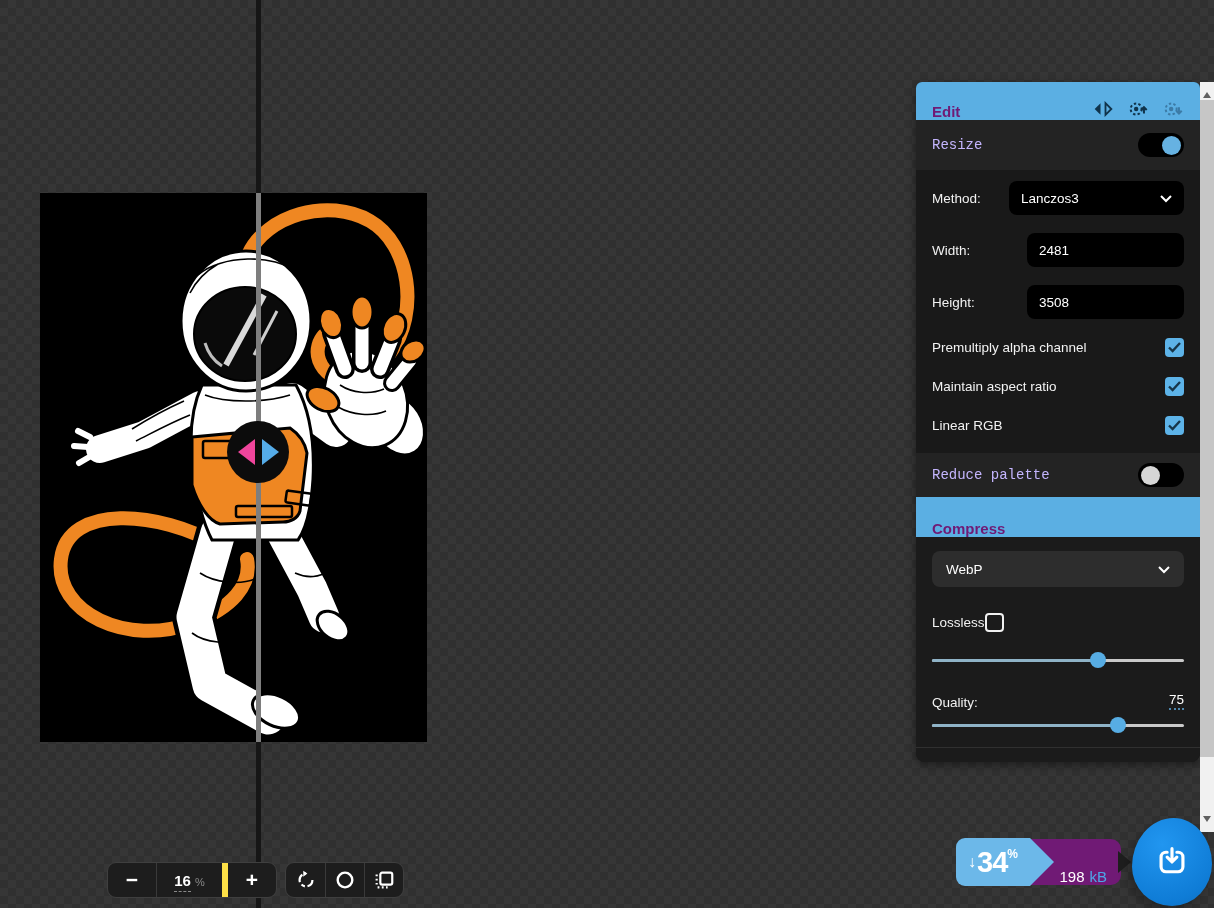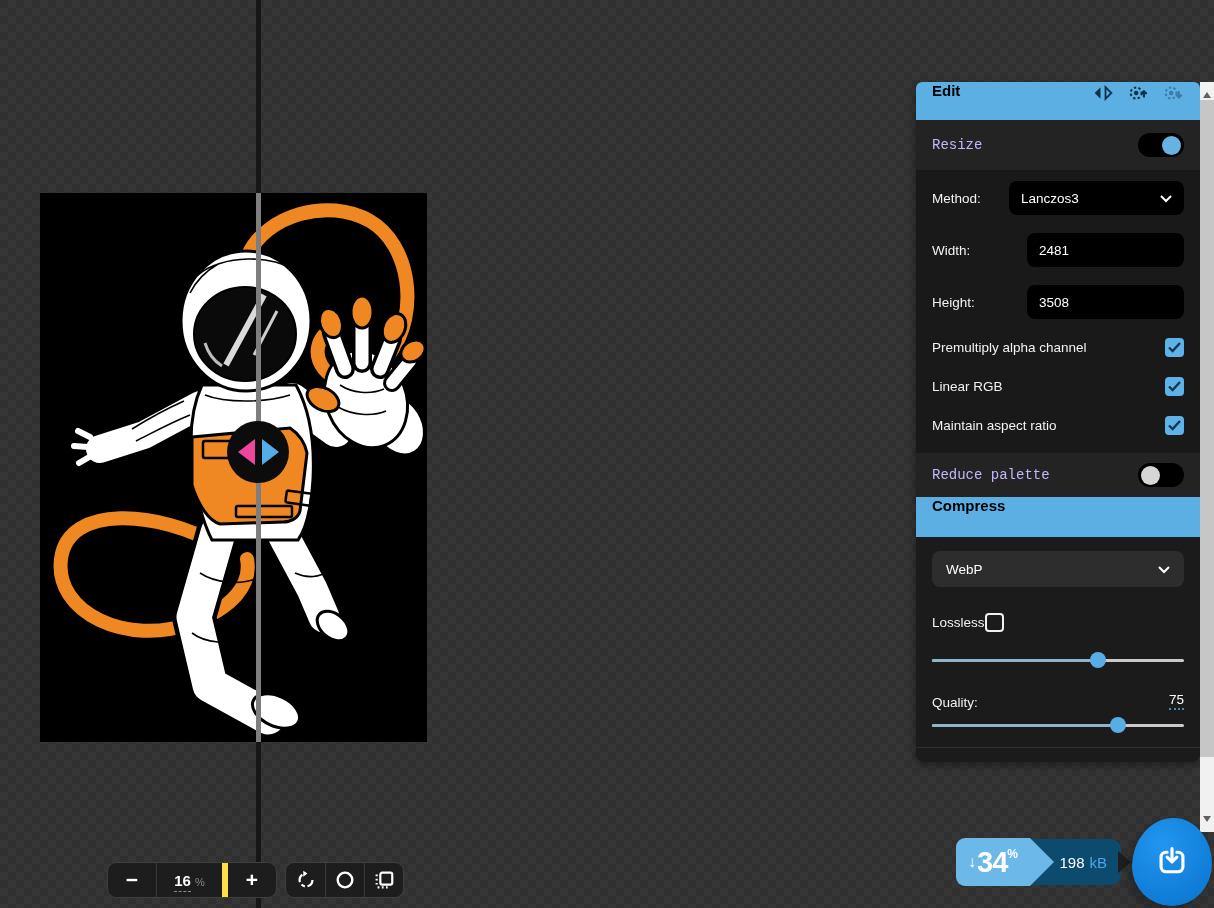--- a/index.html
+++ b/index.html
@@ -24,21 +24,21 @@
   .cmp-handle {
     position:absolute; left:227px; top:421px; width:62px; height:62px; border-radius:50%;
     background:#0c0c0c; display:flex; align-items:center; justify-content:center; gap:7px;
   }
   .tri-left  { width:0; height:0; border-style:solid; border-width:13px 17px 13px 0; border-color:transparent #f0459c transparent transparent; }
   .tri-right { width:0; height:0; border-style:solid; border-width:13px 0 13px 17px; border-color:transparent transparent transparent #55ace8; }
 
   
   .panel { position:absolute; left:916px; top:82px; width:284px; background:#1b1b1b;
            border-radius:6px 6px 9px 9px; overflow:hidden; box-shadow:0 3px 10px rgba(0,0,0,.45); }
-  .panel-header { height:38px; background:#5bafe3; color:#000000; display:flex; align-items:flex-start;
+  .panel-header { height:38px; background:#5bafe3; color:#701a75; display:flex; align-items:flex-end;
                   padding:0 16px; font-size:15px; font-weight:bold; }
   .header-icons { margin-left:auto; display:flex; gap:13px; align-items:center; }
   .hicon { width:22px; height:22px; display:flex; align-items:center; justify-content:center; cursor:pointer; }
 
   .toggle-row { height:50px; background:#232323; display:flex; align-items:center;
                 justify-content:space-between; padding:0 16px; color:#c4b5fd; font-size:14px;font-family:Liberation Mono, monospace; }
   .inset { background:#191919; padding:2px 0 8px; }
   .field-row { height:52px; display:flex; align-items:center; padding:0 16px; color:#f2f2f2; font-size:13.5px; }
   .field-row .ctrl { margin-left:auto; width:175px; }
   .selectbox { height:34px; background:#000; border-radius:8px; color:#fff; font-size:13.5px;
@@ -89,22 +89,22 @@
   .g-btn { width:48px; display:flex; align-items:center; justify-content:center;
            color:#fff; font-size:21px; font-weight:bold; cursor:pointer; }
   .zg-value { width:72px; border-left:1px solid #3a3a3a; border-right:6px solid #fde047;
               display:flex; align-items:baseline; justify-content:center; gap:4px; padding-top:9px; cursor:text; }
   .zv-num { color:#fff; font-weight:bold; font-size:15px; border-bottom:1px dashed #8a8a8a; padding-bottom:2px; }
   .zv-unit { color:#8a8a8a; font-size:11px; }
   .vg-btn { width:39px; display:flex; align-items:center; justify-content:center; cursor:pointer; }
   .vg-btn + .vg-btn { border-left:1px solid #3a3a3a; }
 
   
-  .size-pill { position:absolute; left:1005px; top:839px; width:116px; height:46px; background:#0c4a6e;
-               border-radius:10px; display:flex; align-items:center; justify-content:flex-end;
+  .size-pill { position:absolute; left:1005px; top:839px; width:116px; height:46px; background:#701a75;
+               border-radius:10px; display:flex; align-items:flex-end; justify-content:flex-end;
                padding-right:14px; color:#fff; font-size:15px; gap:5px; }
   .size-kb { color:#4da6e8; }
   .pill-pointer { position:absolute; left:1118px; top:851px; width:0; height:0;
                   border:11px solid transparent; border-left:13px solid #1e1e1e; }
   .flag { position:absolute; left:956px; top:838px; width:74px; height:48px; background:#6cb8e9;
           border-radius:9px 0 0 9px; display:flex; align-items:center; justify-content:center; color:#fff; }
   .flag::after { content:""; position:absolute; right:-24px; top:0; width:0; height:0;
                  border-top:24px solid transparent; border-bottom:24px solid transparent;
                  border-left:24px solid #6cb8e9; }
   .flag .arrow { font-size:16px; margin-right:1px; }
@@ -239,29 +239,29 @@
     </div>
     <div class="check-row">
       <span>Premultiply alpha channel</span>
       <span class="checkbox-on">
         <svg width="13" height="11" viewBox="0 0 13 11">
             <path d="M1 5.5 L4.6 9 L12 1" fill="none" stroke="#173649" stroke-width="2.4"></path>
           </svg>
       </span>
     </div>
     <div class="check-row">
-      <span>Linear RGB</span>
+      <span>Maintain aspect ratio</span>
       <span class="checkbox-on">
         <svg width="13" height="11" viewBox="0 0 13 11">
             <path d="M1 5.5 L4.6 9 L12 1" fill="none" stroke="#173649" stroke-width="2.4"></path>
           </svg>
       </span>
     </div>
     <div class="check-row">
-      <span>Maintain aspect ratio</span>
+      <span>Linear RGB</span>
       <span class="checkbox-on">
         <svg width="13" height="11" viewBox="0 0 13 11">
             <path d="M1 5.5 L4.6 9 L12 1" fill="none" stroke="#173649" stroke-width="2.4"></path>
           </svg>
       </span>
     </div>
   </div>
 
   <div class="toggle-row" style="height:44px">
     <span>Reduce palette</span>

